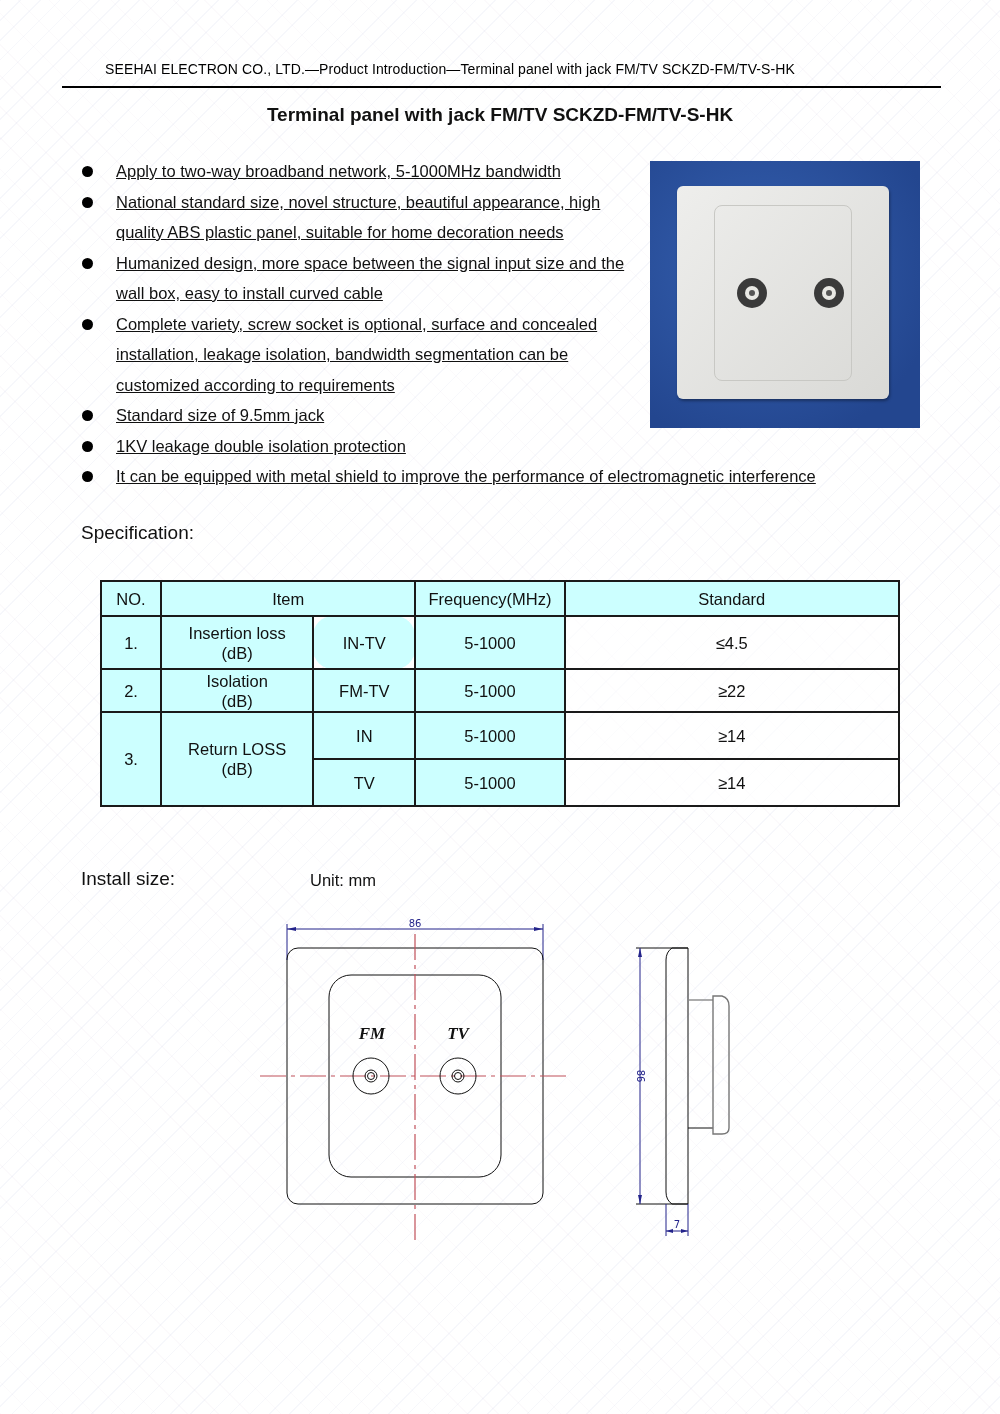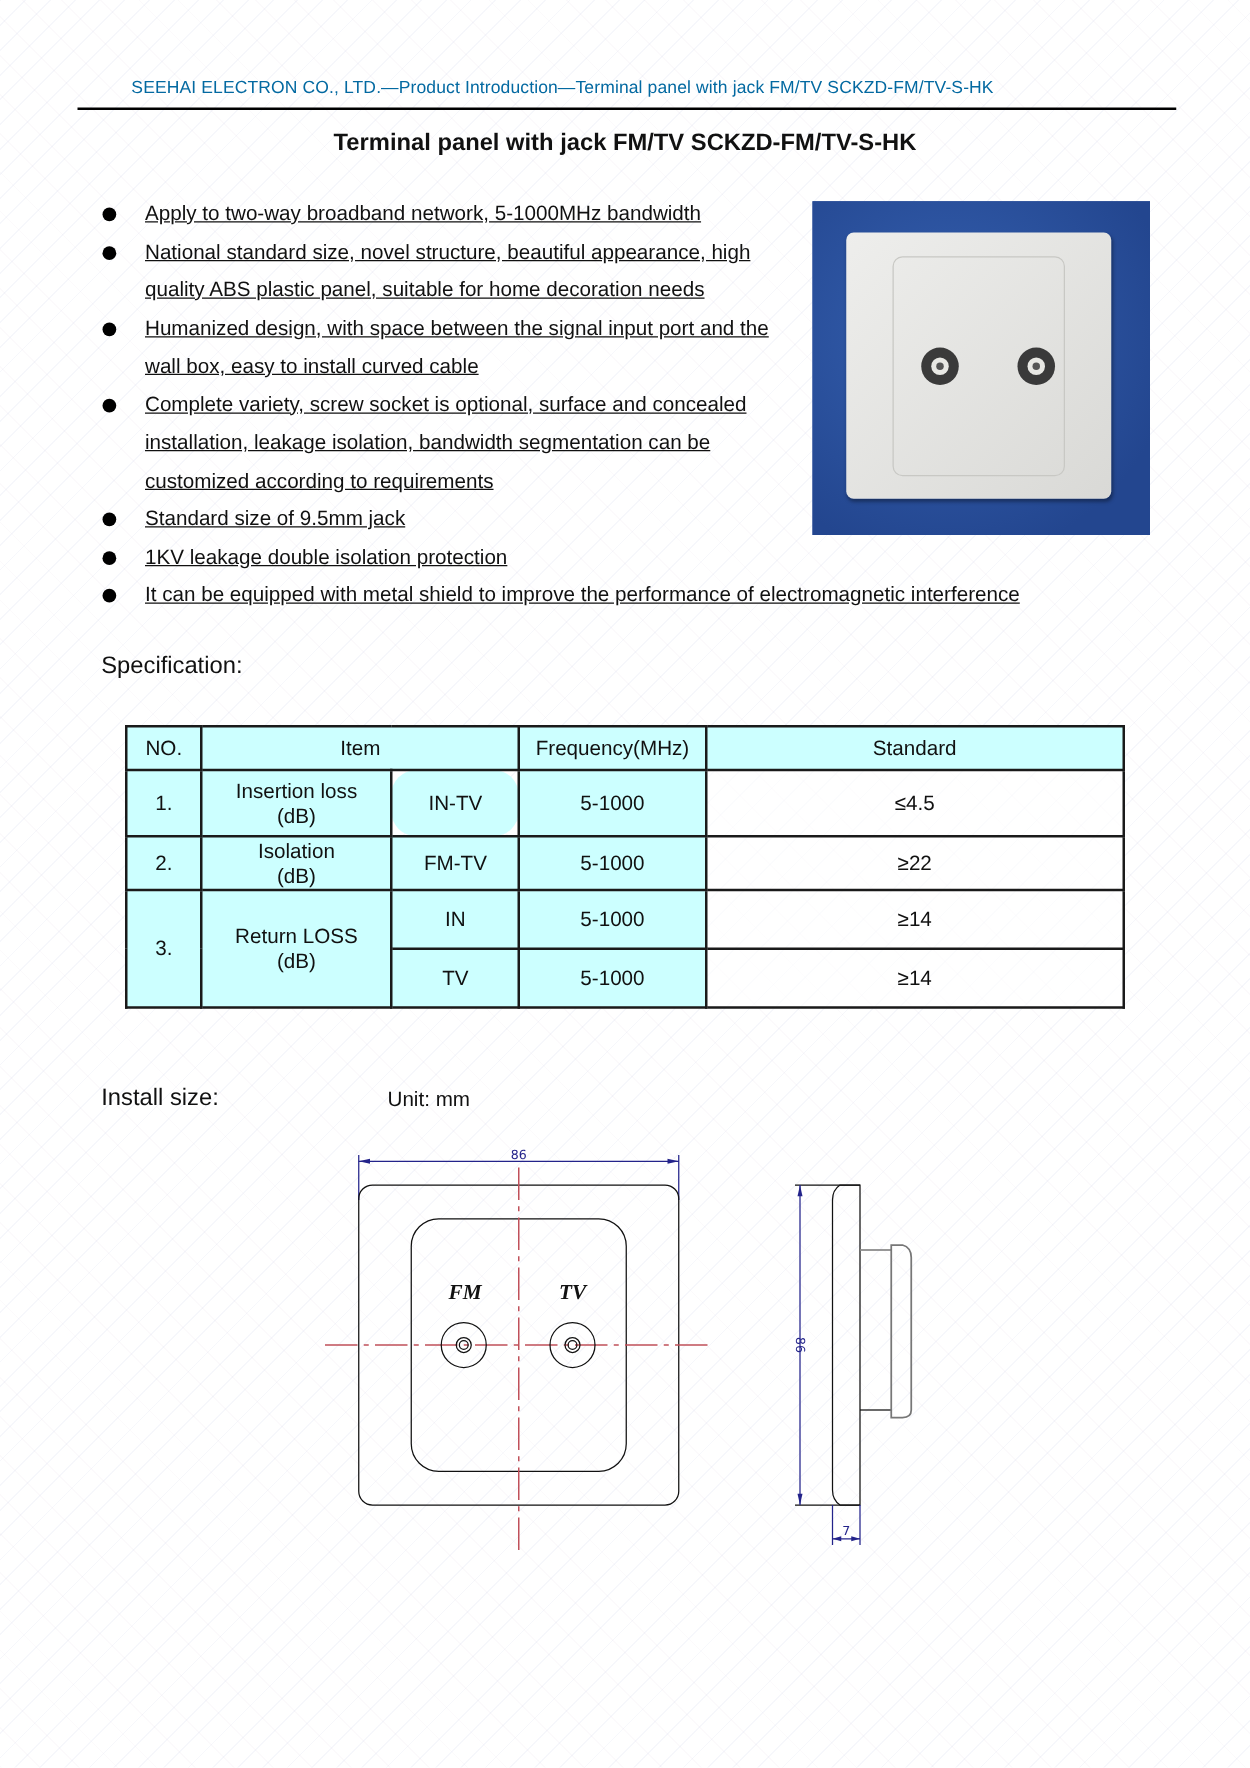--- a/index.html
+++ b/index.html
@@ -8,21 +8,21 @@
     background-color: #ffffff;
     background-image:
       repeating-linear-gradient(135deg, rgba(170,180,220,0.10) 0 1px, transparent 1px 14px),
       repeating-linear-gradient(45deg, rgba(200,170,200,0.06) 0 1px, transparent 1px 22px);
     font-family: "Liberation Sans", sans-serif;
     color: #111;
   }
   .abs { position: absolute; }
   .header-line-text {
     left: 0; width: 900px; top: 61px; text-align: center;
-    font-size: 14px; letter-spacing: 0.1px; color: #0369a1;
+    font-size: 14px; letter-spacing: 0.1px; color: #000000;
   }
   .header-rule { left: 62px; top: 86px; width: 879px; height: 2px; background: #000; }
   .doc-title {
     left: 0; width: 1000px; top: 104px; text-align: center;
     font-size: 19px; font-weight: bold;
   }
   .bullets { left: 80px; top: 156px; width: 800px; margin: 0; padding: 0; list-style: none; text-decoration: underline; }
   .bullets li { position: relative; padding-left: 36px; font-size: 16.5px; line-height: 30.5px; }
   .bullets li .dot {
     position: absolute; left: 2px; top: 10px; width: 11px; height: 11px; border-radius: 50%; background: #000;
@@ -73,21 +73,21 @@
 <body>
 
 <div class="abs header-line-text">SEEHAI ELECTRON CO., LTD.—Product Introduction—Terminal panel with jack FM/TV SCKZD-FM/TV-S-HK</div>
 <div class="abs header-rule"></div>
 
 <div class="abs doc-title">Terminal panel with jack FM/TV SCKZD-FM/TV-S-HK</div>
 
 <ul class="abs bullets">
   <li><span class="dot"></span><span>Apply to two-way broadband network, 5-1000MHz bandwidth</span></li>
   <li class="narrow"><span class="dot"></span><span>National standard size, novel structure, beautiful appearance, high quality ABS plastic panel, suitable for home decoration needs</span></li>
-  <li class="narrow"><span class="dot"></span><span>Humanized design, with space between the signal input port and the wall box, easy to install curved cable</span></li>
+  <li class="narrow"><span class="dot"></span><span>Humanized design, more space between the signal input size and the wall box, easy to install curved cable</span></li>
   <li class="narrow"><span class="dot"></span><span>Complete variety, screw socket is optional, surface and concealed installation, leakage isolation, bandwidth segmentation can be customized according to requirements</span></li>
   <li><span class="dot"></span><span>Standard size of 9.5mm jack</span></li>
   <li><span class="dot"></span><span>1KV leakage double isolation protection</span></li>
   <li><span class="dot"></span><span>It can be equipped with metal shield to improve the performance of electromagnetic interference</span></li>
 </ul>
 
 <div class="abs photo">
   <div class="plate">
     <div class="inner"></div>
     <div class="jack" style="left:60px;">

